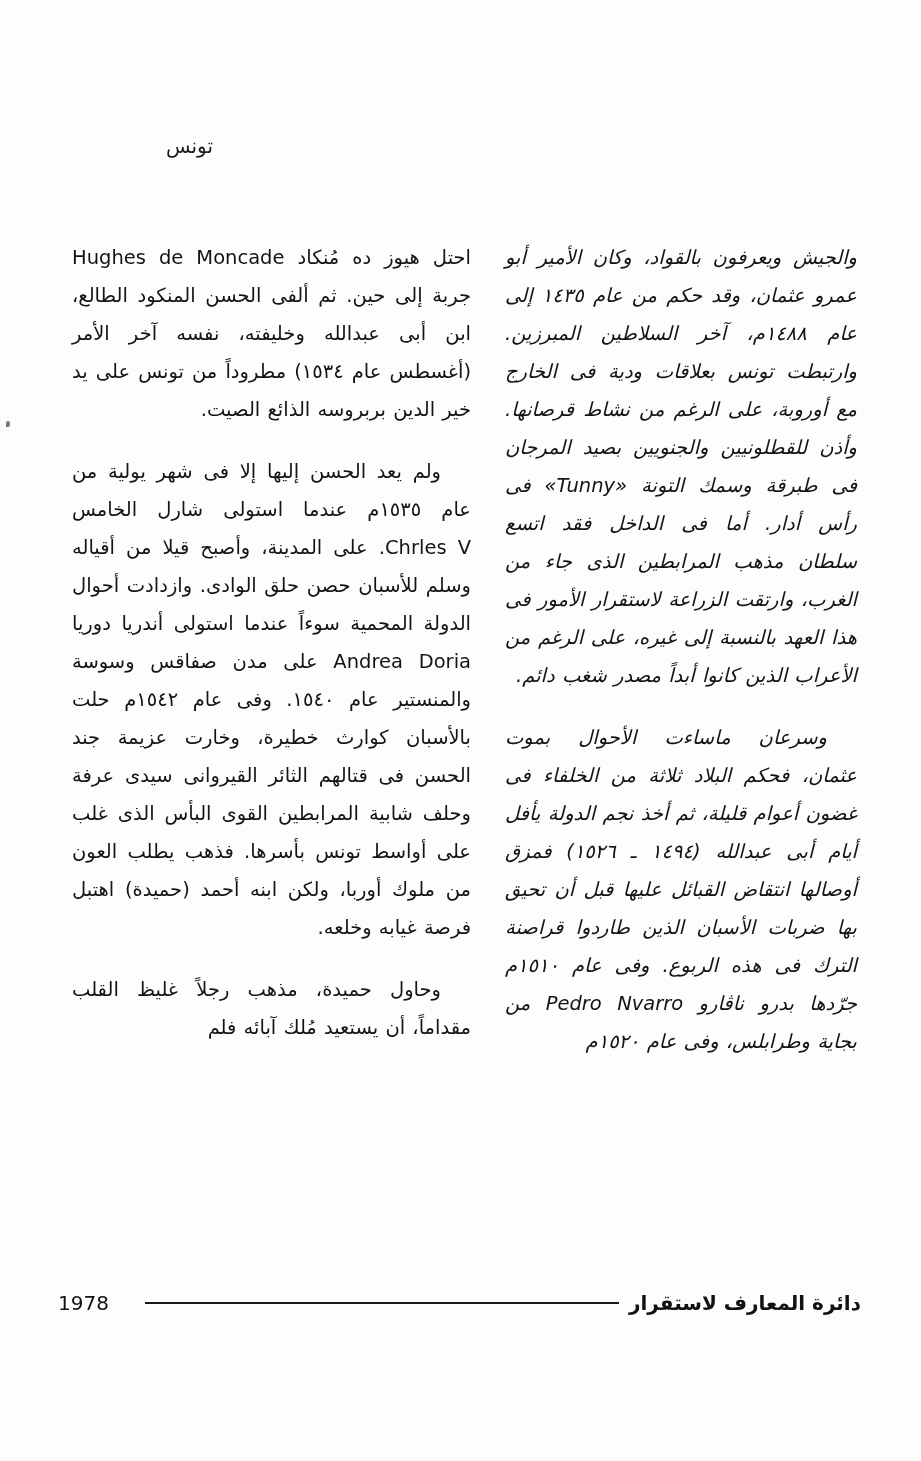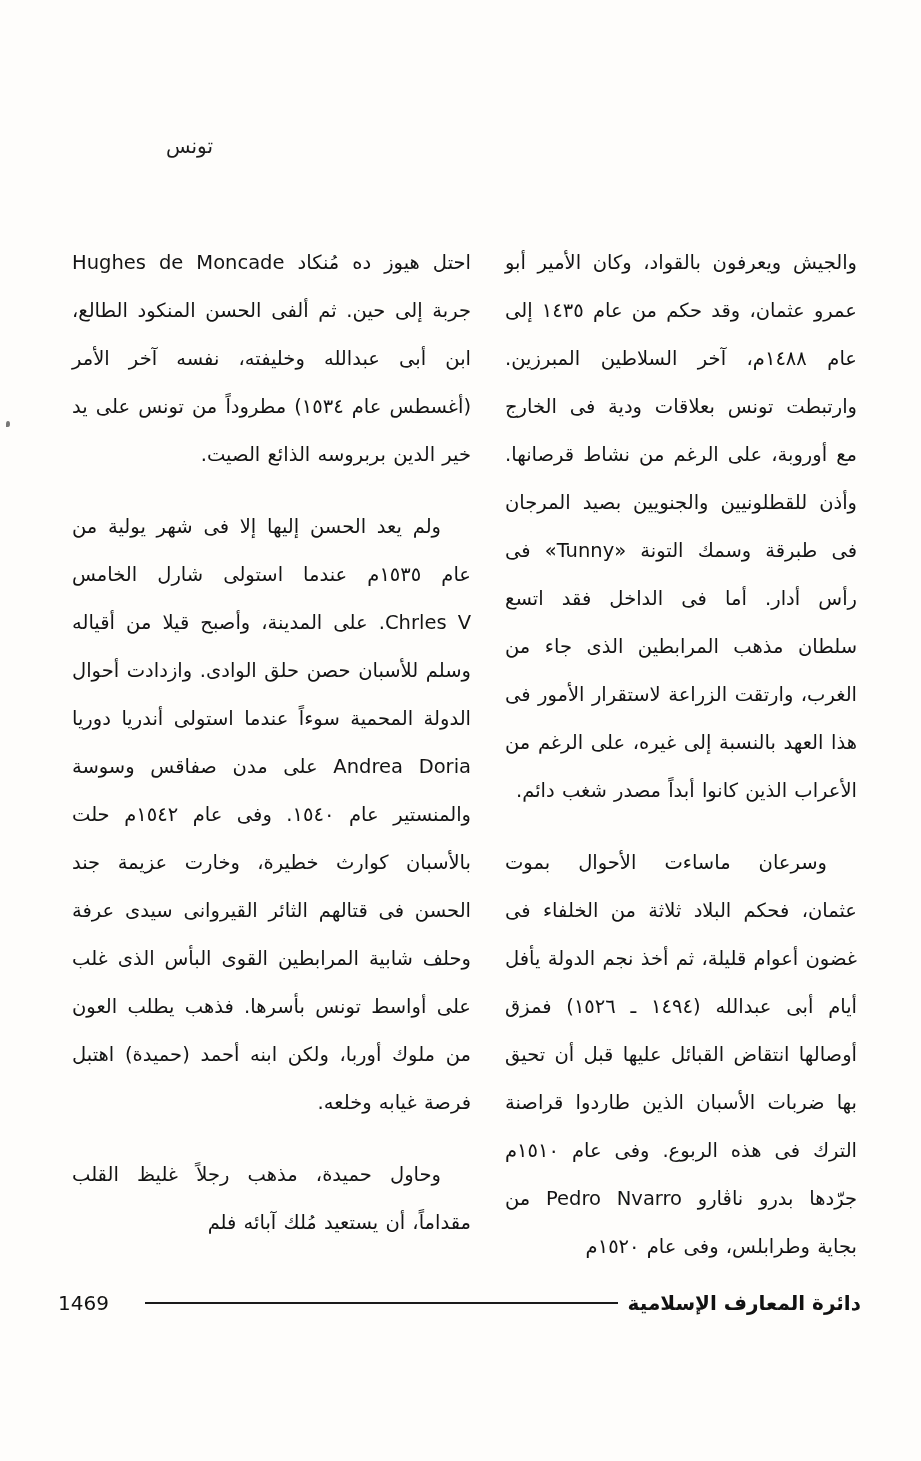--- a/index.html
+++ b/index.html
@@ -40,26 +40,26 @@
   .body {
     position: absolute;
     top: 239px;
     right: 64px;
     left: 72px;
     display: flex;        
     gap: 34px;
   }
 
   .col { min-width: 0; }
-  .col-right { flex: 0 0 352px; }
+  .col-right { flex: 0 0 352px; font-style: italic; }
   .col-left  { flex: 1 1 auto; }
 
   .col p {
     font-size: 19.5px;
-    line-height: 48px;
+    line-height: 38px;
     text-align: justify;
     color: #141414;
     margin: 0 0 13px 0;
     word-spacing: 1px;
   }
   .col p + p { text-indent: 30px; margin-top: 24px; }
 
   .footer {
     position: absolute;
     top: 1286px;
@@ -106,18 +106,18 @@
 
     <div class="col col-left">
       <p>احتل هيوز ده مُنكاد Hughes de Moncade جربة إلى حين. ثم ألفى الحسن المنكود الطالع، ابن أبى عبدالله وخليفته، نفسه آخر الأمر (أغسطس عام ١٥٣٤) مطروداً من تونس على يد خير الدين بربروسه الذائع الصيت.</p>
       <p>ولم يعد الحسن إليها إلا فى شهر يولية من عام ١٥٣٥م عندما استولى شارل الخامس Chrles V. على المدينة، وأصبح قيلا من أقياله وسلم للأسبان حصن حلق الوادى. وازدادت أحوال الدولة المحمية سوءاً عندما استولى أندريا دوريا Andrea Doria على مدن صفاقس وسوسة والمنستير عام ١٥٤٠. وفى عام ١٥٤٢م حلت بالأسبان كوارث خطيرة، وخارت عزيمة جند الحسن فى قتالهم الثائر القيروانى سيدى عرفة وحلف شابية المرابطين القوى البأس الذى غلب على أواسط تونس بأسرها. فذهب يطلب العون من ملوك أوربا، ولكن ابنه أحمد (حميدة) اهتبل فرصة غيابه وخلعه.</p>
       <p>وحاول حميدة، مذهب رجلاً غليظ القلب مقداماً، أن يستعيد مُلك آبائه فلم</p>
     </div>
 
   </div>
 
   <div class="footer">
-    <span class="book-title">دائرة المعارف الإسلامية</span>
+    <span class="book-title">دائرة المعارف لاستقرار</span>
     <span class="footer-rule"></span>
-    <span class="page-number">1469</span>
+    <span class="page-number">1978</span>
   </div>
 
 </div>
 
 </body></html>

